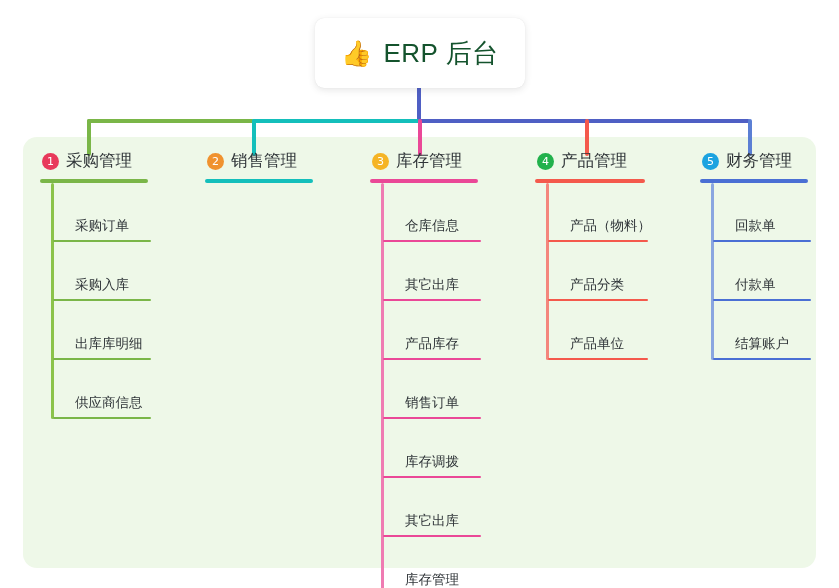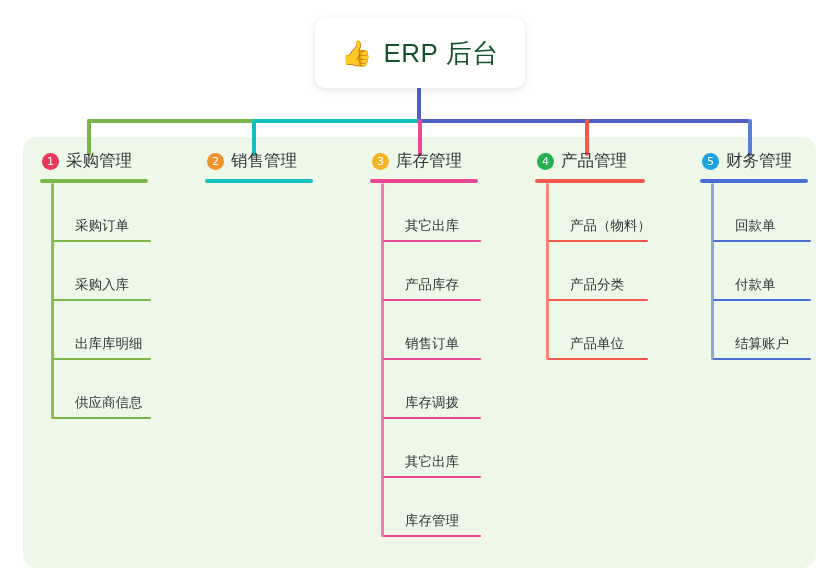--- a/index.html
+++ b/index.html
@@ -164,20 +164,24 @@
       </div>
       <div class="col" style="left: 370px; top: 148px; width: 146px;">
         <div class="col-head">
           <span class="badge" style="background: rgb(245, 180, 37);">3</span>
           <span class="col-title">库存管理</span>
         </div>
         <div class="col-rule" style="background: rgb(234, 72, 151); width: 108px;"></div>
         <div class="items">
           <div class="spine" style="background: rgb(239, 123, 178);"></div>
           <div class="item">
+            <div class="item-label">仓库信息</div>
+            <div class="item-rule" style="background: rgb(234, 72, 151); margin-left: 0px; width: 98px;"></div>
+          </div>
+          <div class="item">
             <div class="item-label">其它出库</div>
             <div class="item-rule" style="background: rgb(234, 72, 151); margin-left: 0px; width: 98px;"></div>
           </div>
           <div class="item">
             <div class="item-label">产品库存</div>
             <div class="item-rule" style="background: rgb(234, 72, 151); margin-left: 0px; width: 98px;"></div>
           </div>
           <div class="item">
             <div class="item-label">销售订单</div>
             <div class="item-rule" style="background: rgb(234, 72, 151); margin-left: 0px; width: 98px;"></div>

